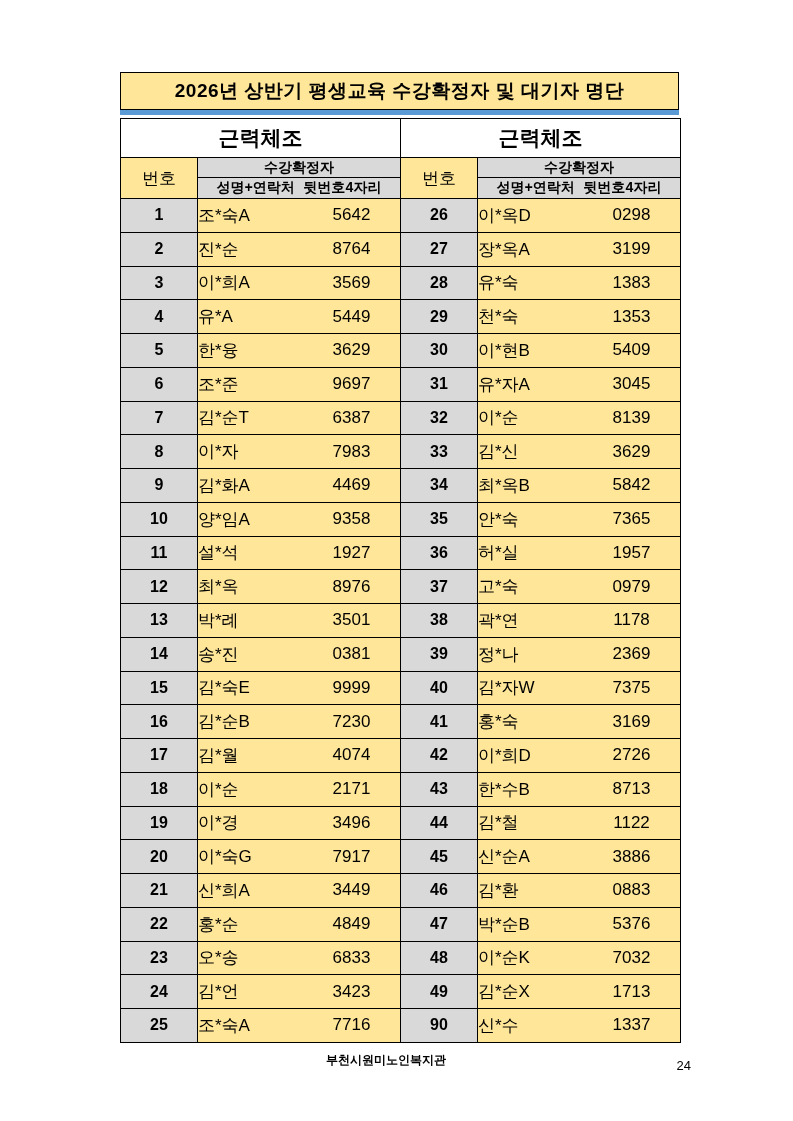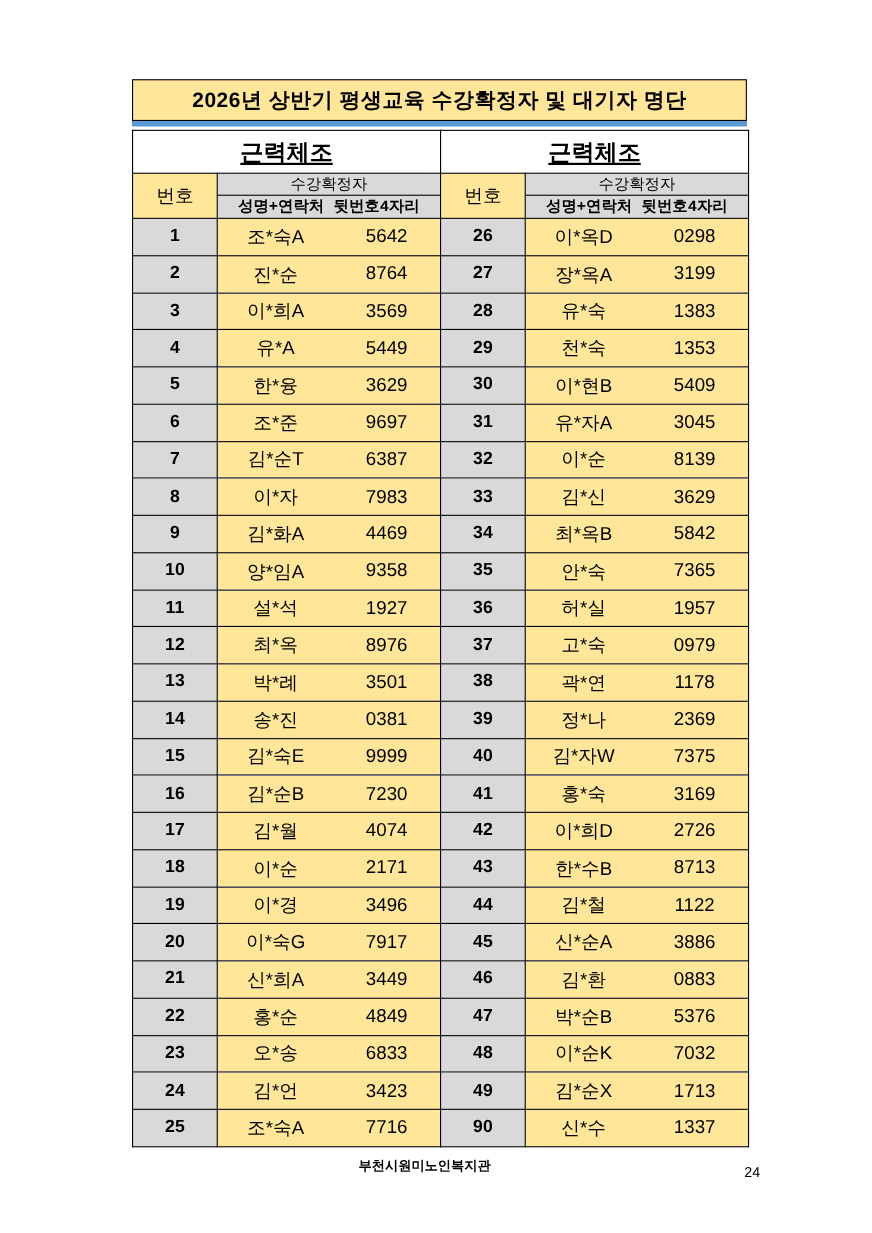--- a/index.html
+++ b/index.html
@@ -64,33 +64,32 @@
   }
   .col-no{width:77px;}
   .col-val{width:203px;}
   .section-cell{
     height:39px;
     background:#ffffff;
     font-size:21px;
     font-weight:bold;
   }
   .section-cell span{
-    text-decoration:underline;
     text-underline-offset:3px;
   }
   .no-head{
     background:var(--yellow);
     font-size:17px;
     font-weight:normal;
   }
   .conf-head{
     height:20px;
     background:var(--gray);
     font-size:14px;
-    font-weight:normal;
+    font-weight:bold;
   }
   .sub-head{
     height:21px;
     background:var(--gray);
     font-size:14px;
     font-weight:bold;
     font-family:Liberation Mono, monospace;
   }
   tbody tr{height:33.76px;}
   td.no{
@@ -100,21 +99,21 @@
   }
   td.val{
     background:var(--yellow);
   }
   .val-wrap{
     display:flex;
     width:100%;
     align-items:center;
     font-size:17px;
   }
-  .val-wrap .nm{flex:0 0 52%;text-align:center;}
+  .val-wrap .nm{flex:0 0 52%;text-align:left;}
   .val-wrap .cd{flex:1;}
   .footer-org{
     position:absolute;
     left:0;
     top:1052px;
     width:100%;
     text-align:center;
     font-size:12px;
     font-weight:bold;
   }

